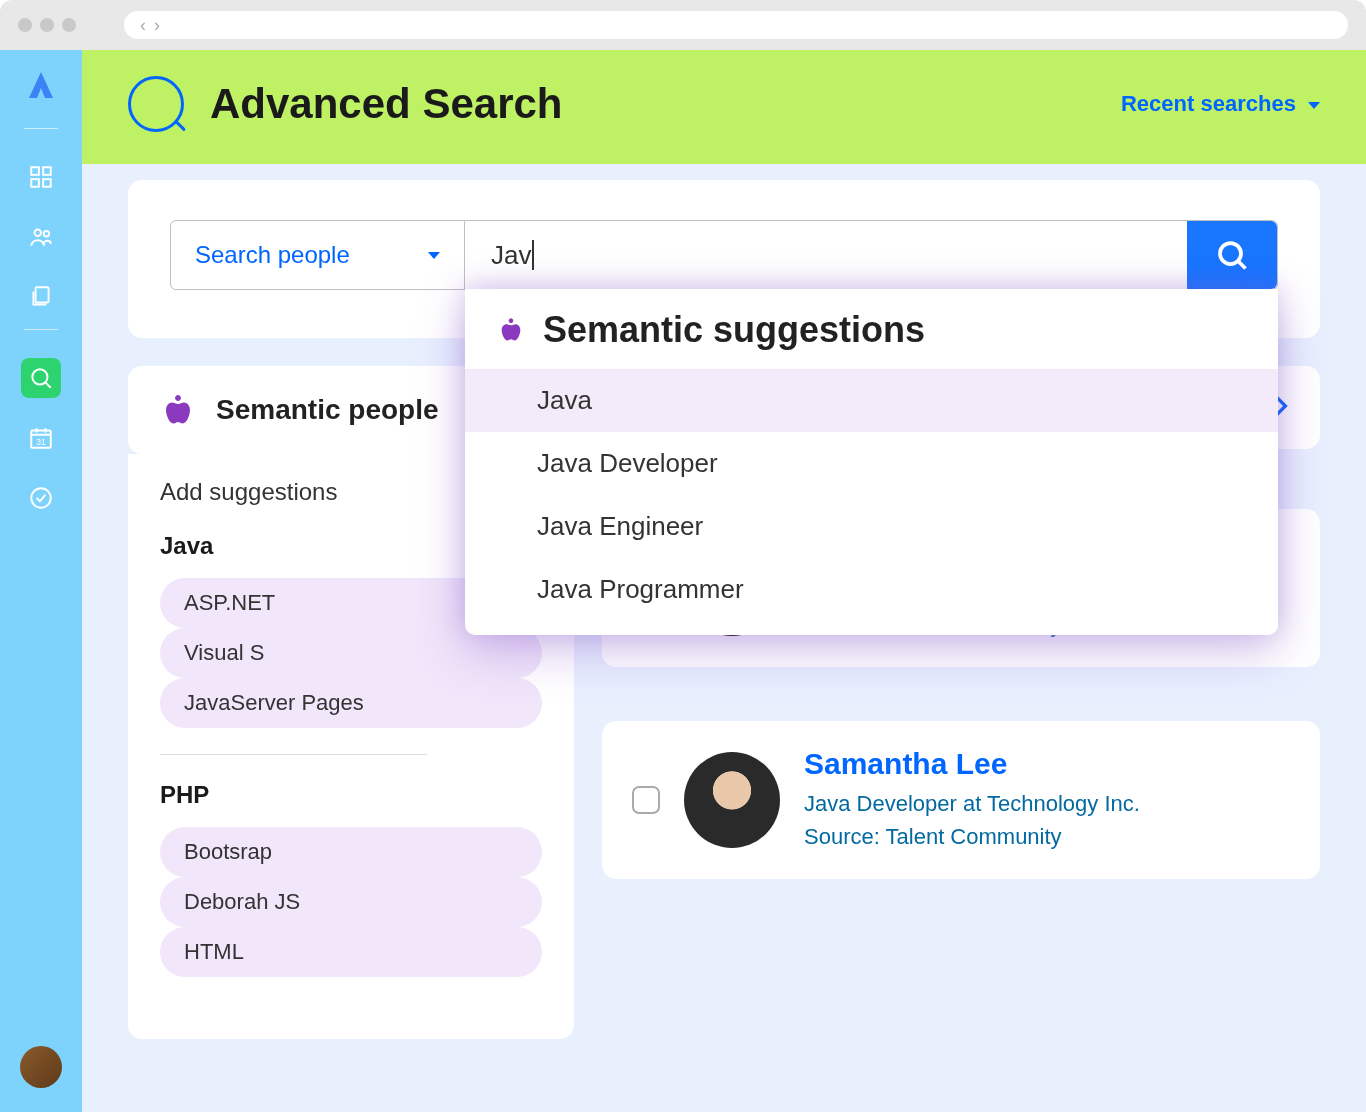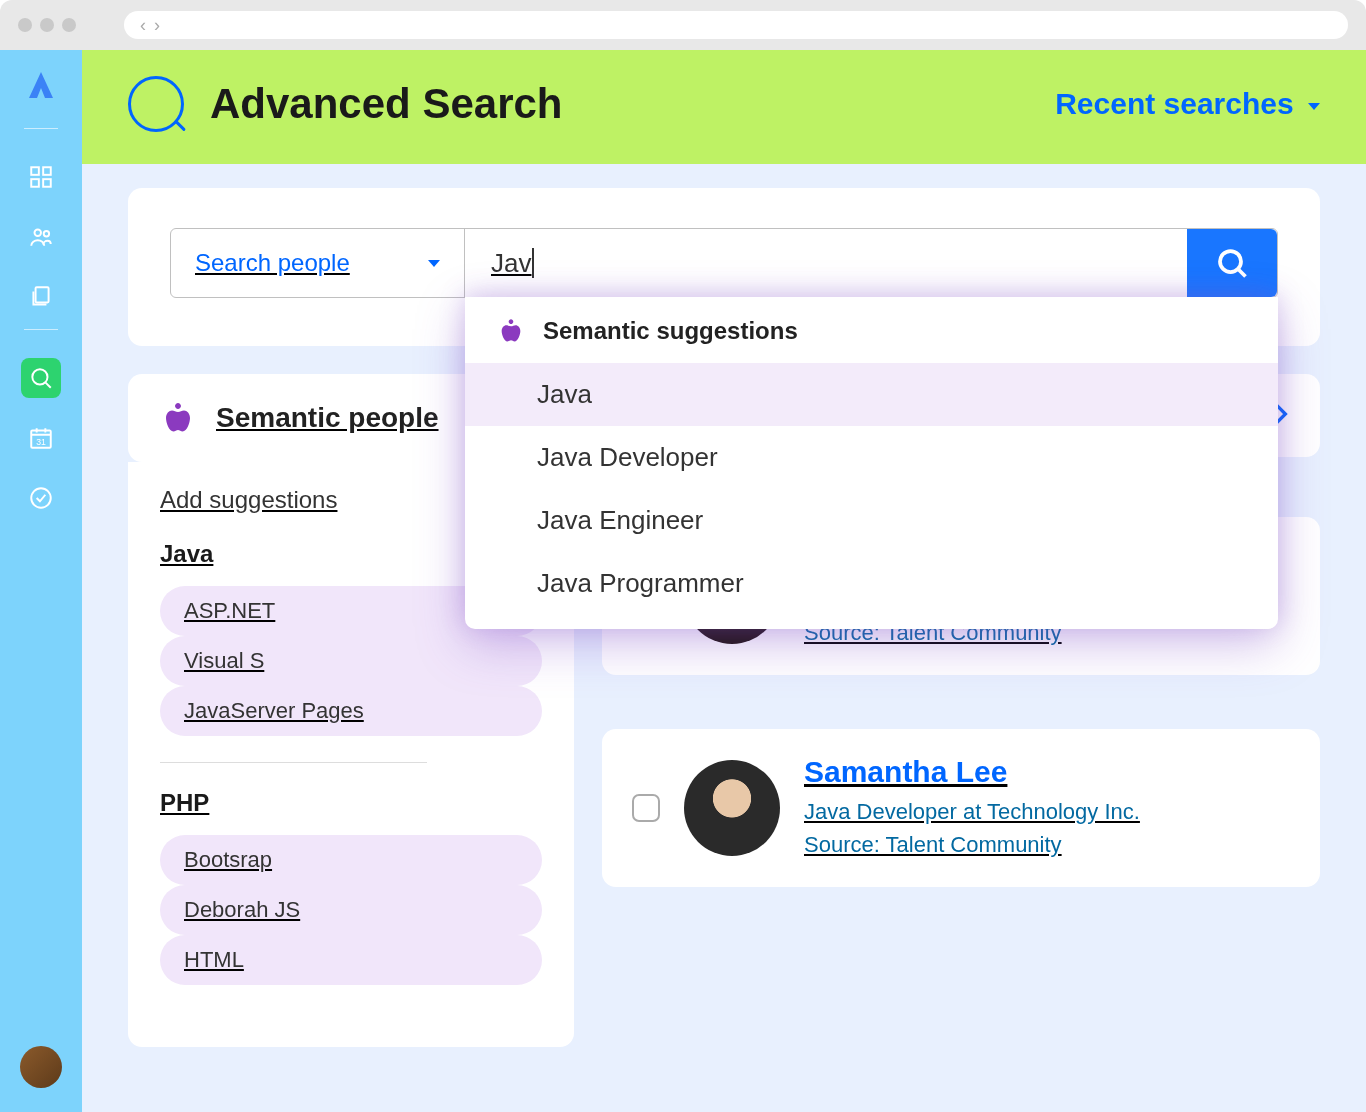--- a/index.html
+++ b/index.html
@@ -24,40 +24,40 @@
 .avatar-small { width: 42px; height: 42px; border-radius: 50%; background: linear-gradient(135deg,#8b5a2b,#5d3a1a); }
 
 .main { flex: 1; background: #e8f0fe; display: flex; flex-direction: column; }
 
 
 .header { background: #bef264; padding: 26px 46px 32px; display: flex; align-items: center; justify-content: space-between; }
 .header-left { display: flex; align-items: center; gap: 26px; }
 .search-circle { width: 56px; height: 56px; border: 3px solid #0066ff; border-radius: 50%; position: relative; }
 .search-circle::after { content: ''; position: absolute; width: 14px; height: 3px; background: #0066ff; transform: rotate(45deg); right: -6px; bottom: 2px; border-radius: 2px; }
 .page-title { font-size: 42px; font-weight: 700; color: #1a1a1a; }
-.recent-link { color: #0066ff; font-size: 30px; font-weight: 600; cursor: pointer; }
-
-
-.content { padding: 24px 46px; position: relative; text-decoration: underline; }
+.recent-link { color: #0066ff; font-size: 22px; font-weight: 600; cursor: pointer; }
+
+
+.content { padding: 16px 46px; position: relative; }
 
 
 .search-card { background: #fff; border-radius: 14px; padding: 40px 42px 48px; margin-bottom: 28px; }
 .search-row { display: flex; border: 1.5px solid #c0c0c0; border-radius: 6px; height: 70px; overflow: visible; position: relative; }
 .search-select { width: 294px; border-right: 1.5px solid #c0c0c0; display: flex; align-items: center; padding: 0 24px; color: #0066ff; font-size: 24px; font-weight: 500; justify-content: space-between; cursor: pointer; }
 .caret-down { width: 0; height: 0; border-left: 6px solid transparent; border-right: 6px solid transparent; border-top: 7px solid #0066ff; }
 .search-input-wrap { flex: 1; display: flex; align-items: center; padding: 0 26px; }
 .search-btn { width: 90px; background: #1976ff; display: flex; align-items: center; justify-content: center; border-radius: 0 6px 6px 0; cursor: pointer; }
 .search-btn svg { width: 36px; height: 36px; stroke: #fff; stroke-width: 2.5; fill: none; }
 
 
 .dropdown { position: absolute; left: 294px; right: -1px; top: 68px; background: #fff; border-radius: 0 0 10px 10px; box-shadow: 0 -4px 24px rgba(130,80,200,0.25), 0 16px 48px rgba(130,80,200,0.35); z-index: 50; padding-bottom: 14px; }
 .dd-header { display: flex; align-items: center; gap: 18px; padding: 20px 32px 18px; }
 .apple-icon { width: 28px; height: 28px; }
 .apple-icon svg { width: 100%; height: 100%; fill: #8b3abf; }
-.dd-title { font-size: 24px; font-weight: 700; color: #222; }
+.dd-title { font-size: 36px; font-weight: 700; color: #222; }
 .dd-item { padding: 16px 32px 16px 72px; font-size: 26px; color: #333; cursor: pointer; }
 .dd-item.highlight { background: #f3ebfa; }
 
 
 .under-row { display: flex; gap: 28px; }
 .left-panel { width: 446px; }
 .right-panel { flex: 1; display: flex; flex-direction: column; gap: 22px; }
 
 .semantic-card { background: #fff; border-radius: 14px; padding: 26px 32px; margin-bottom: 6px; display: flex; align-items: center; justify-content: space-between; }
 .semantic-left { display: flex; align-items: center; gap: 20px; }

